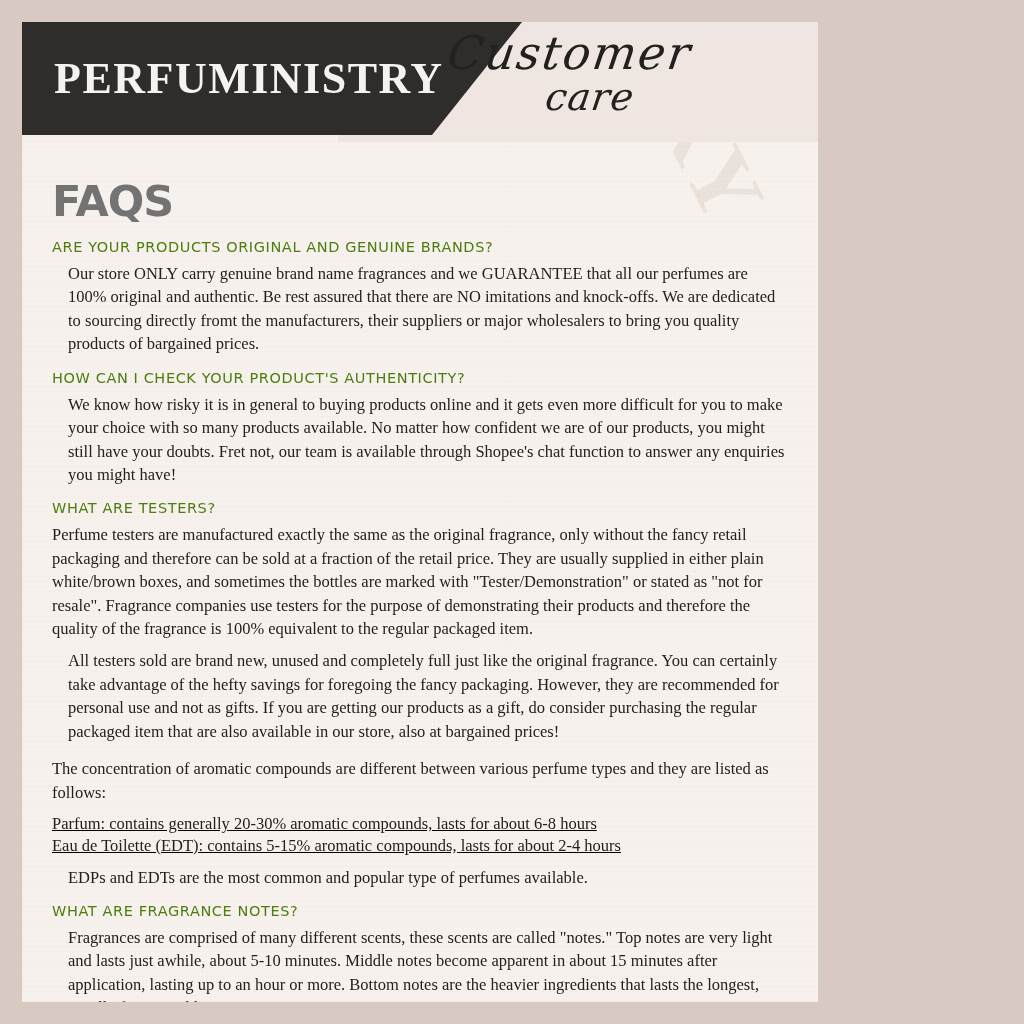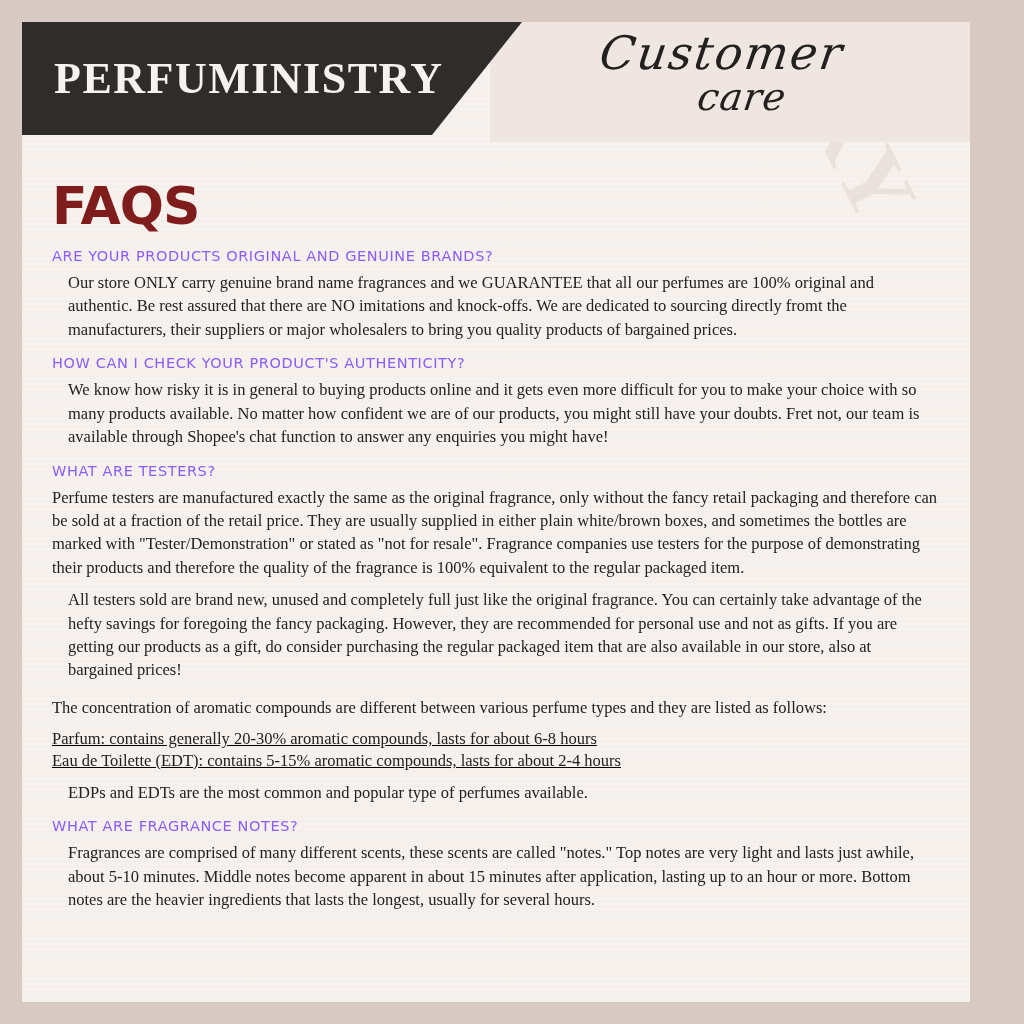--- a/index.html
+++ b/index.html
@@ -11,21 +11,21 @@
     height: 1024px;
     background: #d8c9c2;
     font-family: "Liberation Serif", serif;
     overflow: hidden;
   }
 
   .page {
     position: absolute;
     left: 22px;
     top: 22px;
-    width: 948px;
+    width: 796px;
     height: 980px;
     background: #f7f2ee;
     overflow: hidden;
   }
 
   
   .paper-texture {
     position: absolute;
     inset: 0;
     background:
@@ -110,34 +110,34 @@
   }
 
   
   .content {
     position: relative;
     padding: 28px 32px 0 30px;
   }
   .faq-title {
     font-family: "DejaVu Sans", sans-serif;
     font-weight: 700;
-    font-size: 52px;
+    font-size: 43px;
     letter-spacing: -1px;
-    color: #7f1d1d;
+    color: #737373;
     margin: 10px 0 16px 0;
     line-height: 1;
   }
   .qa {
     margin-bottom: 14px;
   }
   .q {
     font-family: "DejaVu Sans", sans-serif;
     font-size: 14.5px;
     letter-spacing: 0.6px;
-    color: #8b5cf6;
+    color: #4d7c0f;
     margin-bottom: 7px;
   }
   .a {
     font-family: "Liberation Serif", serif;
     font-size: 16.5px;
     line-height: 1.42;
     color: #23211f;
     margin-bottom: 9px;
     text-align: left;
   }

